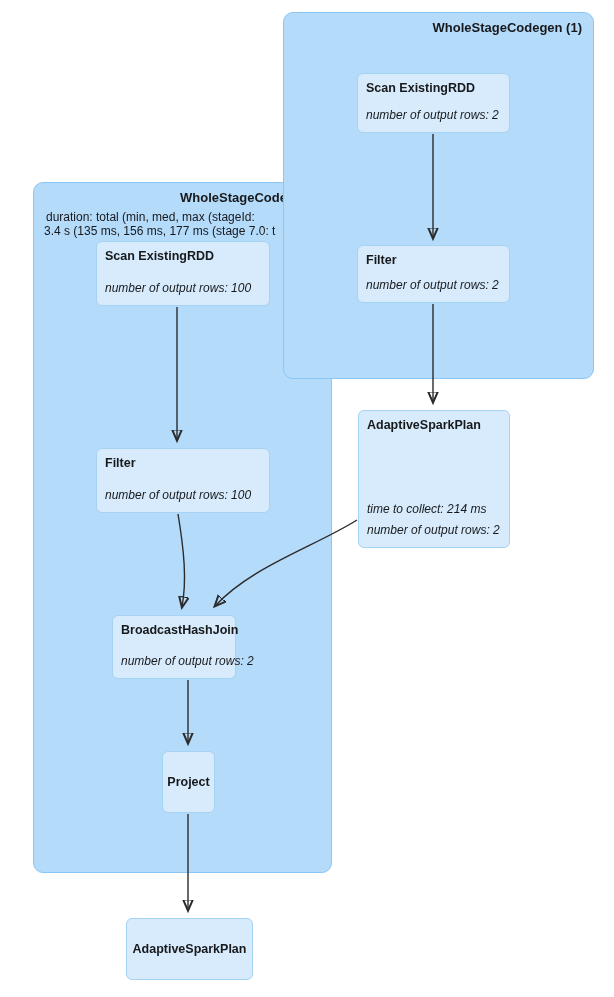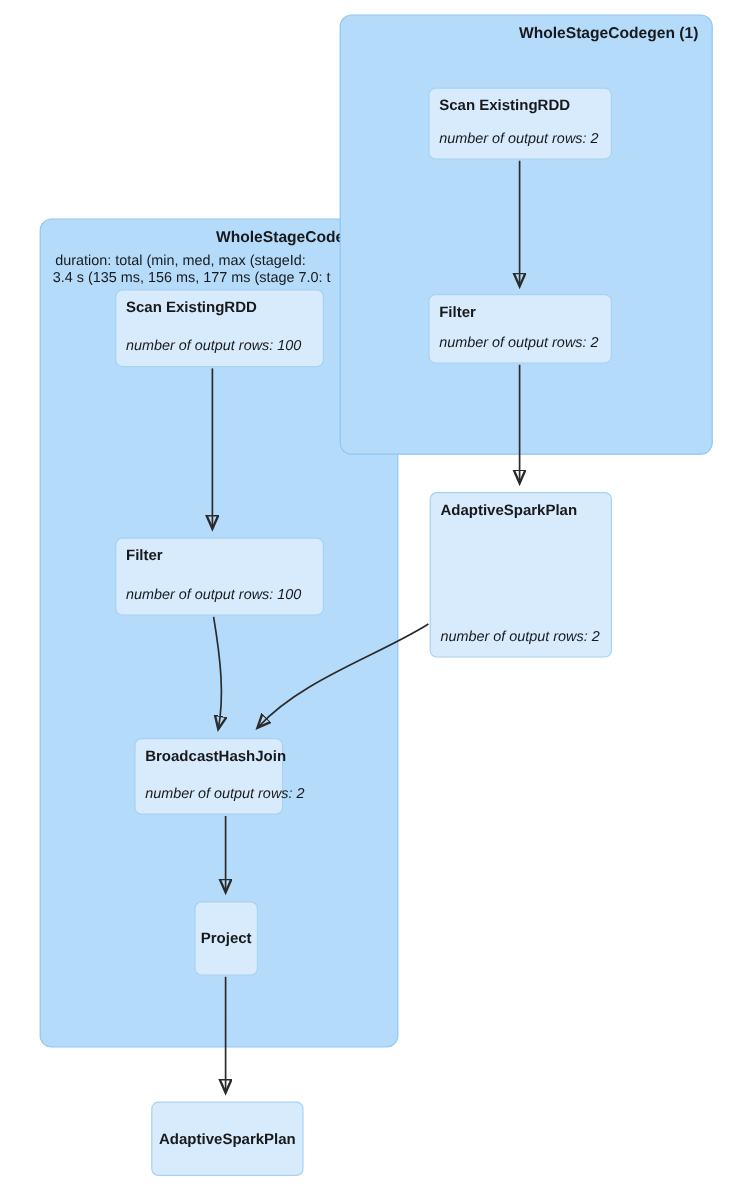--- a/index.html
+++ b/index.html
@@ -89,20 +89,21 @@
   <div class="node n-filter1">
     <div class="node-title">Filter</div>
     <div class="node-metrics">
       <div>number of output rows: 2</div>
     </div>
   </div>
 
   <div class="node n-bexchange">
     <div class="node-title">AdaptiveSparkPlan</div>
     <div class="node-metrics">
+      <div>time to collect: 214 ms</div>
       <div>number of output rows: 2</div>
     </div>
   </div>
 
   <div class="node n-scan2">
     <div class="node-title">Scan ExistingRDD</div>
     <div class="node-metrics">
       <div>number of output rows: 100</div>
     </div>
   </div>

